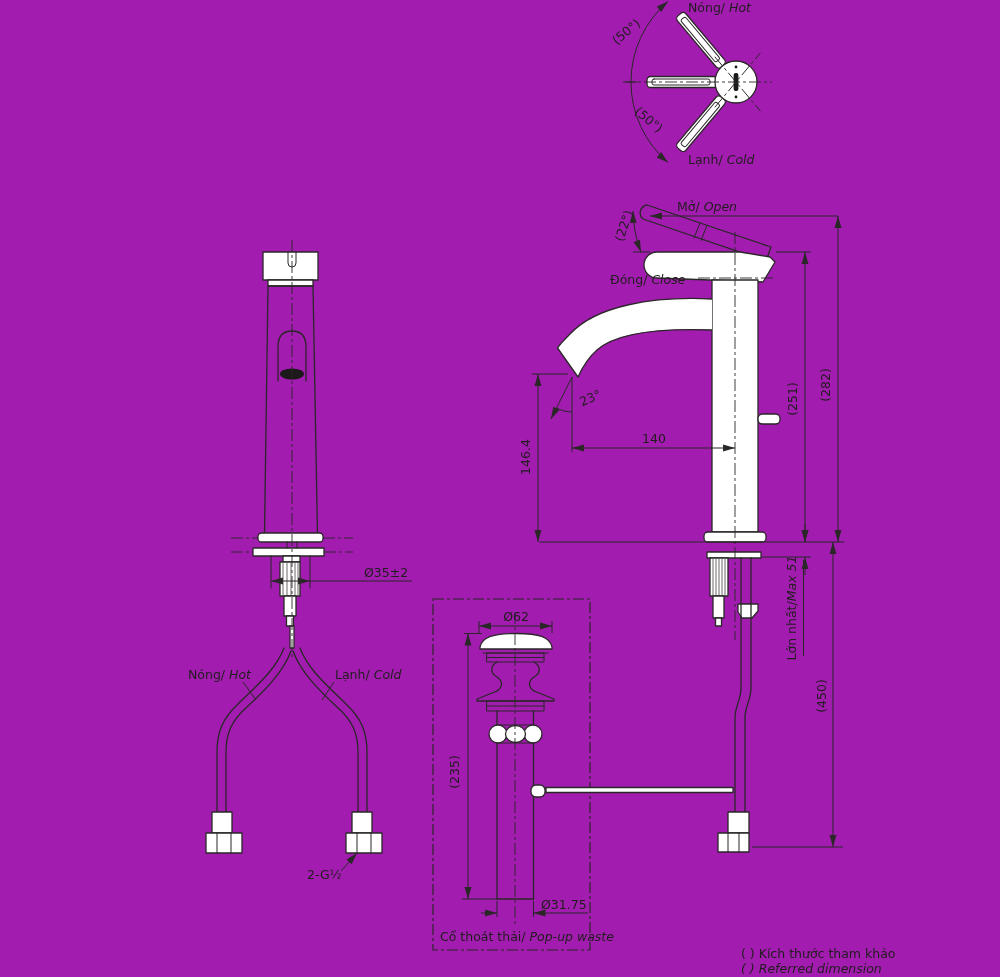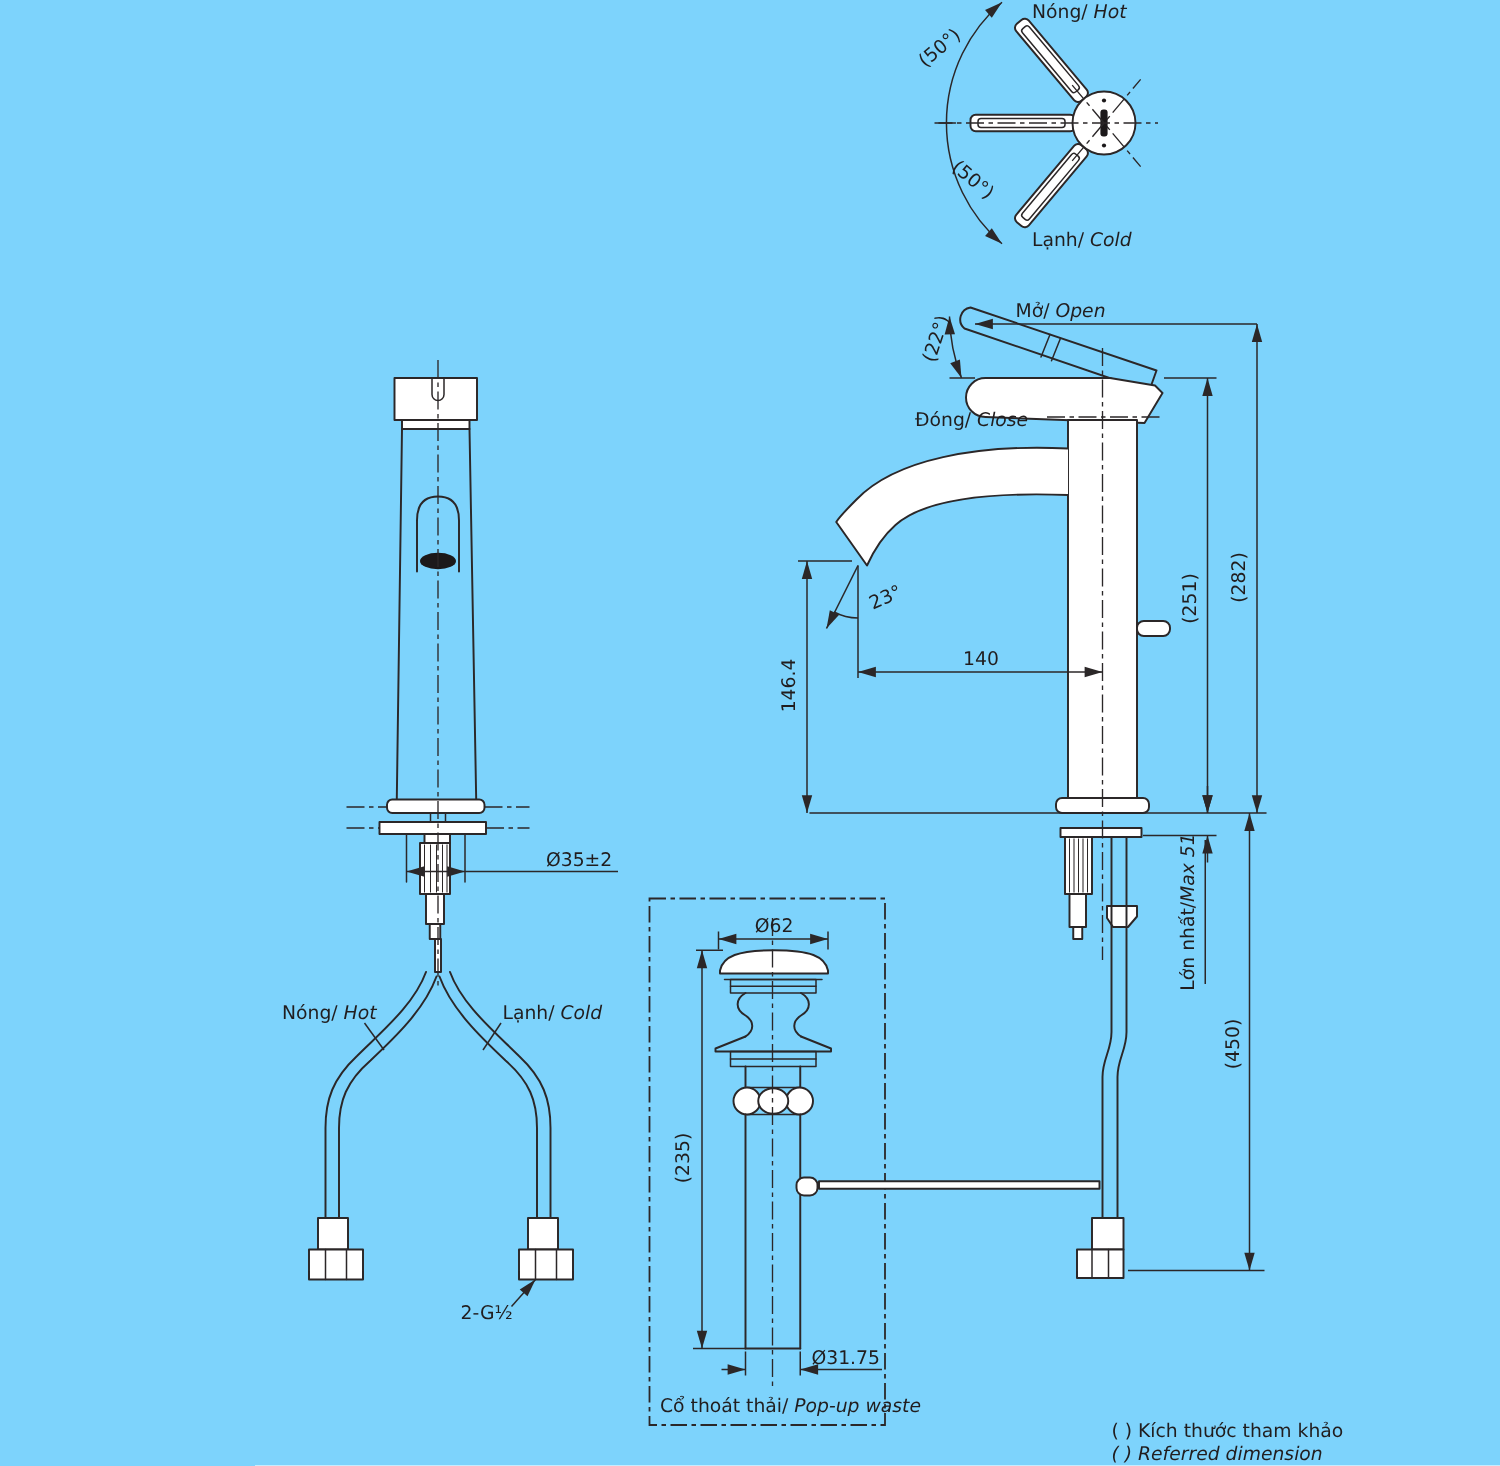--- a/index.html
+++ b/index.html
@@ -1,16 +1,16 @@
 <!DOCTYPE html>
 <html><head>
 <meta charset="utf-8">
 <style>
   html,body{margin:0;padding:0;background:#fff;}
-  #sheet{position:relative;width:1000px;height:977px;background:#7dd3fc;overflow:hidden;
+  #sheet{position:relative;width:1000px;height:977px;background:#a21caf;overflow:hidden;
          font-family:"DejaVu Sans",sans-serif;}
   svg text{fill:#211d1e;font-family:"DejaVu Sans",sans-serif;font-size:12.5px;}
   svg .it{font-style:italic;}
   .ln{stroke:#2b2728;fill:none;stroke-width:1.3;stroke-linecap:round;stroke-linejoin:round;}
   .part{stroke:#2b2728;fill:#ffffff;stroke-width:1.3;stroke-linejoin:round;}
   .dark{fill:#1c191a;stroke:none;}
   .thin{stroke-width:1;}
   .dim{stroke:#2b2728;fill:none;stroke-width:1;}
   .cl{stroke:#2b2728;fill:none;stroke-width:0.9;stroke-dasharray:12 3 3 3;}
   .dashbox{stroke:#2b2728;fill:none;stroke-width:1.2;stroke-dasharray:11 3 3 3;}

